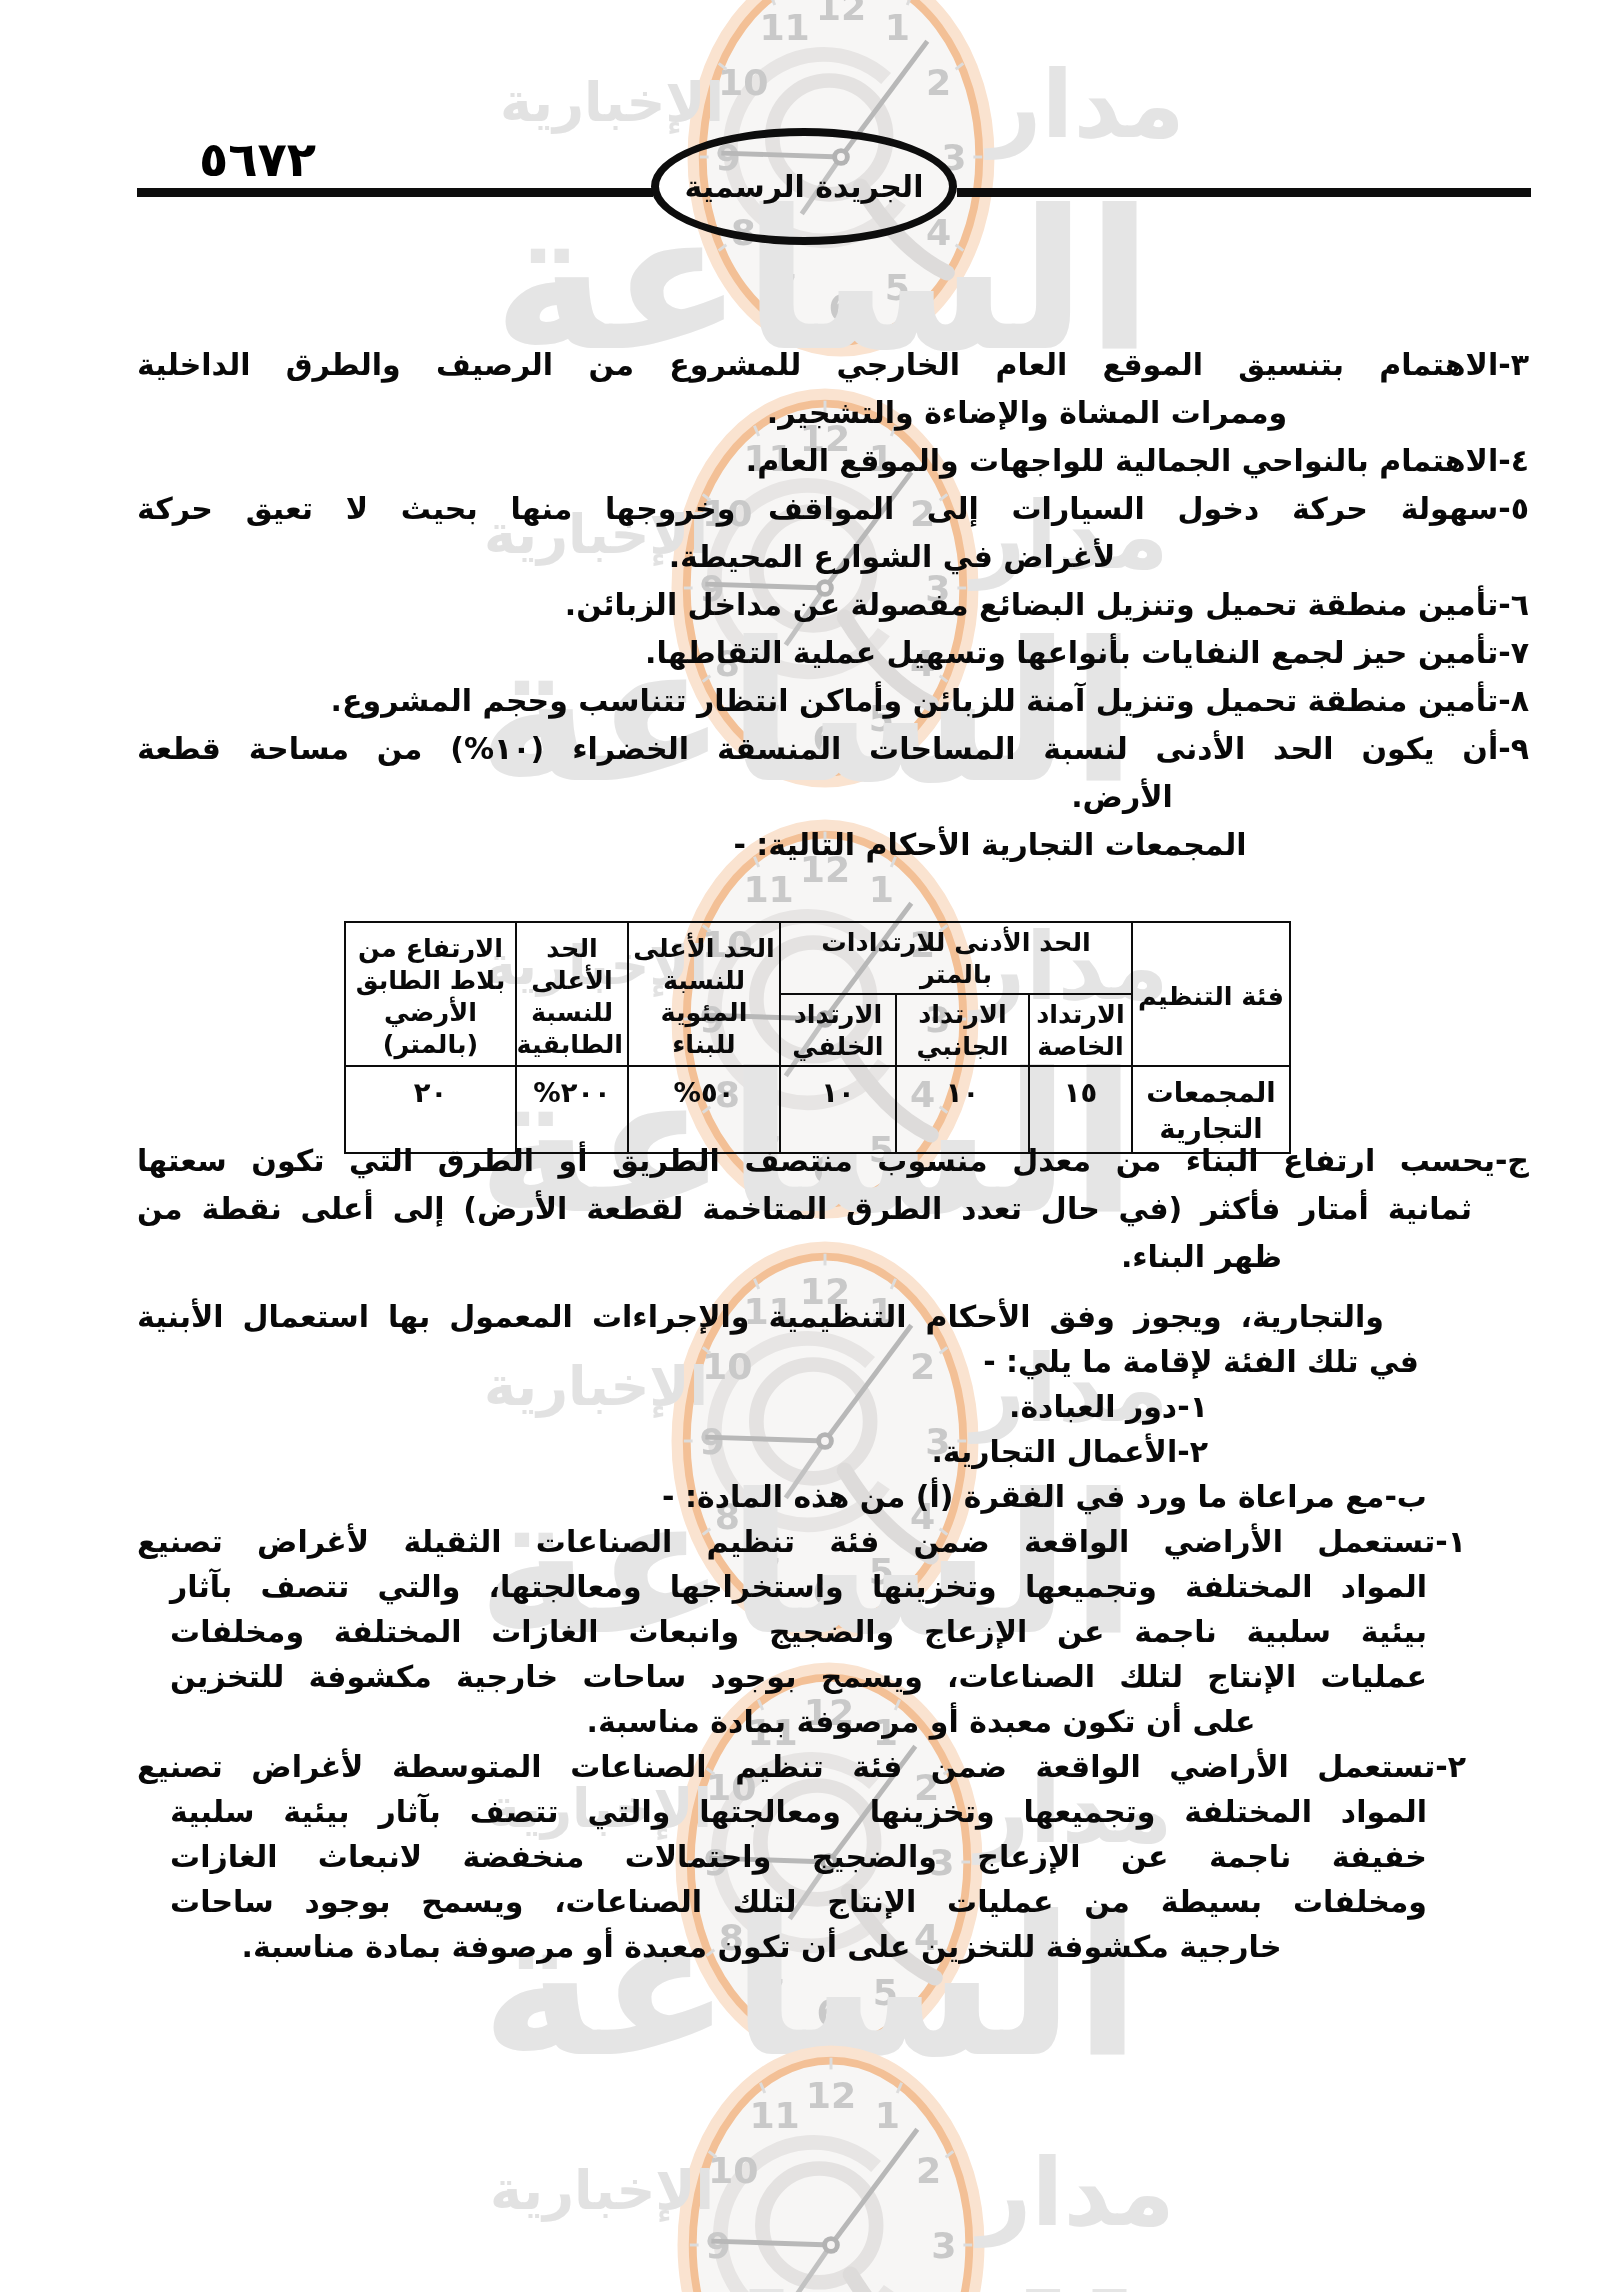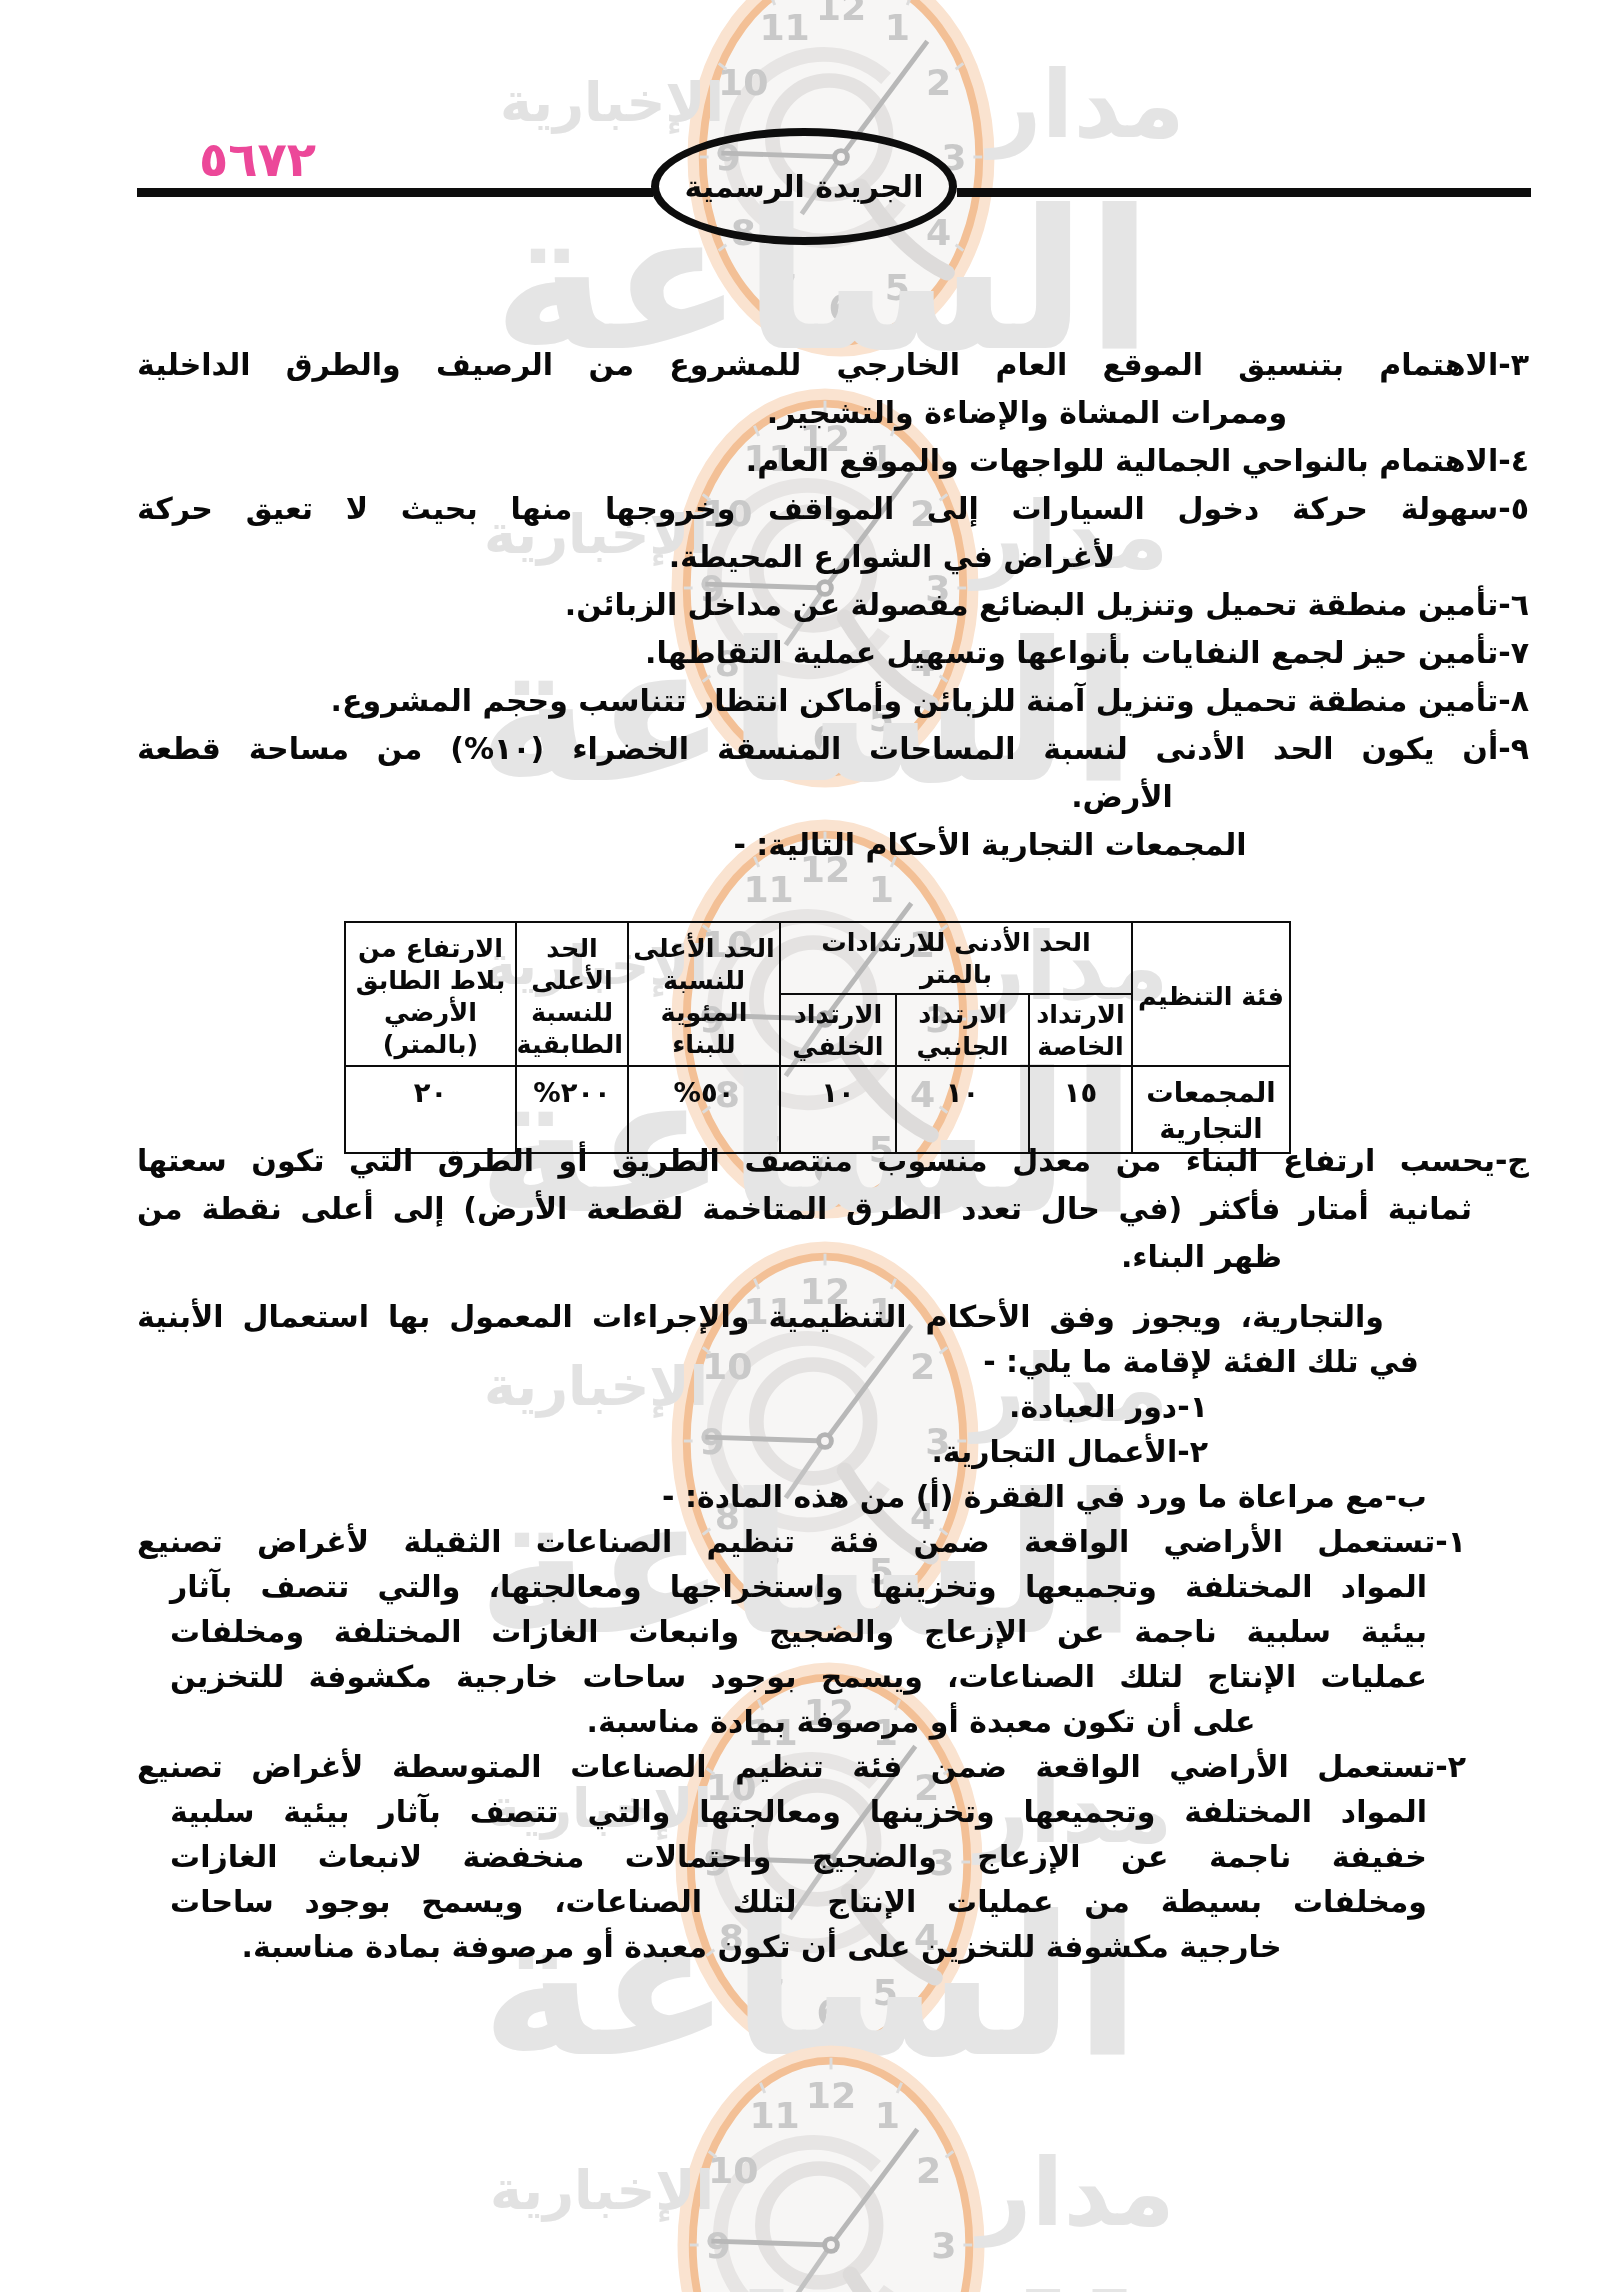--- a/index.html
+++ b/index.html
@@ -9,21 +9,21 @@
     font-family:"DejaVu Sans",sans-serif;
   }
   #wm-layer{position:absolute;inset:0;z-index:0;}
   .wm-unit{position:absolute;}
   .wm-word{position:absolute;font-weight:bold;white-space:nowrap;z-index:0;}
   #content{position:absolute;inset:0;z-index:1;}
 
   
   .pagenum{
     position:absolute;left:174px;top:131px;width:167px;height:57px;
-    font-size:48px;font-weight:bold;color:#ec4899;text-align:center;line-height:57px;
+    font-size:48px;font-weight:bold;color:#000000;text-align:center;line-height:57px;
   }
   .rule{position:absolute;top:188px;height:8.8px;background:#0d0d0d;}
   .rule-left{left:137px;width:516px;}
   .rule-right{left:957px;width:574px;}
   .banner-oval{
     position:absolute;left:651px;top:128px;width:290px;height:101px;
     border:8.8px solid #0d0d0d;border-radius:50%;
     display:flex;align-items:center;justify-content:center;
   }
   .banner-oval span{font-size:30px;font-weight:bold;color:#0a0a0a;}

